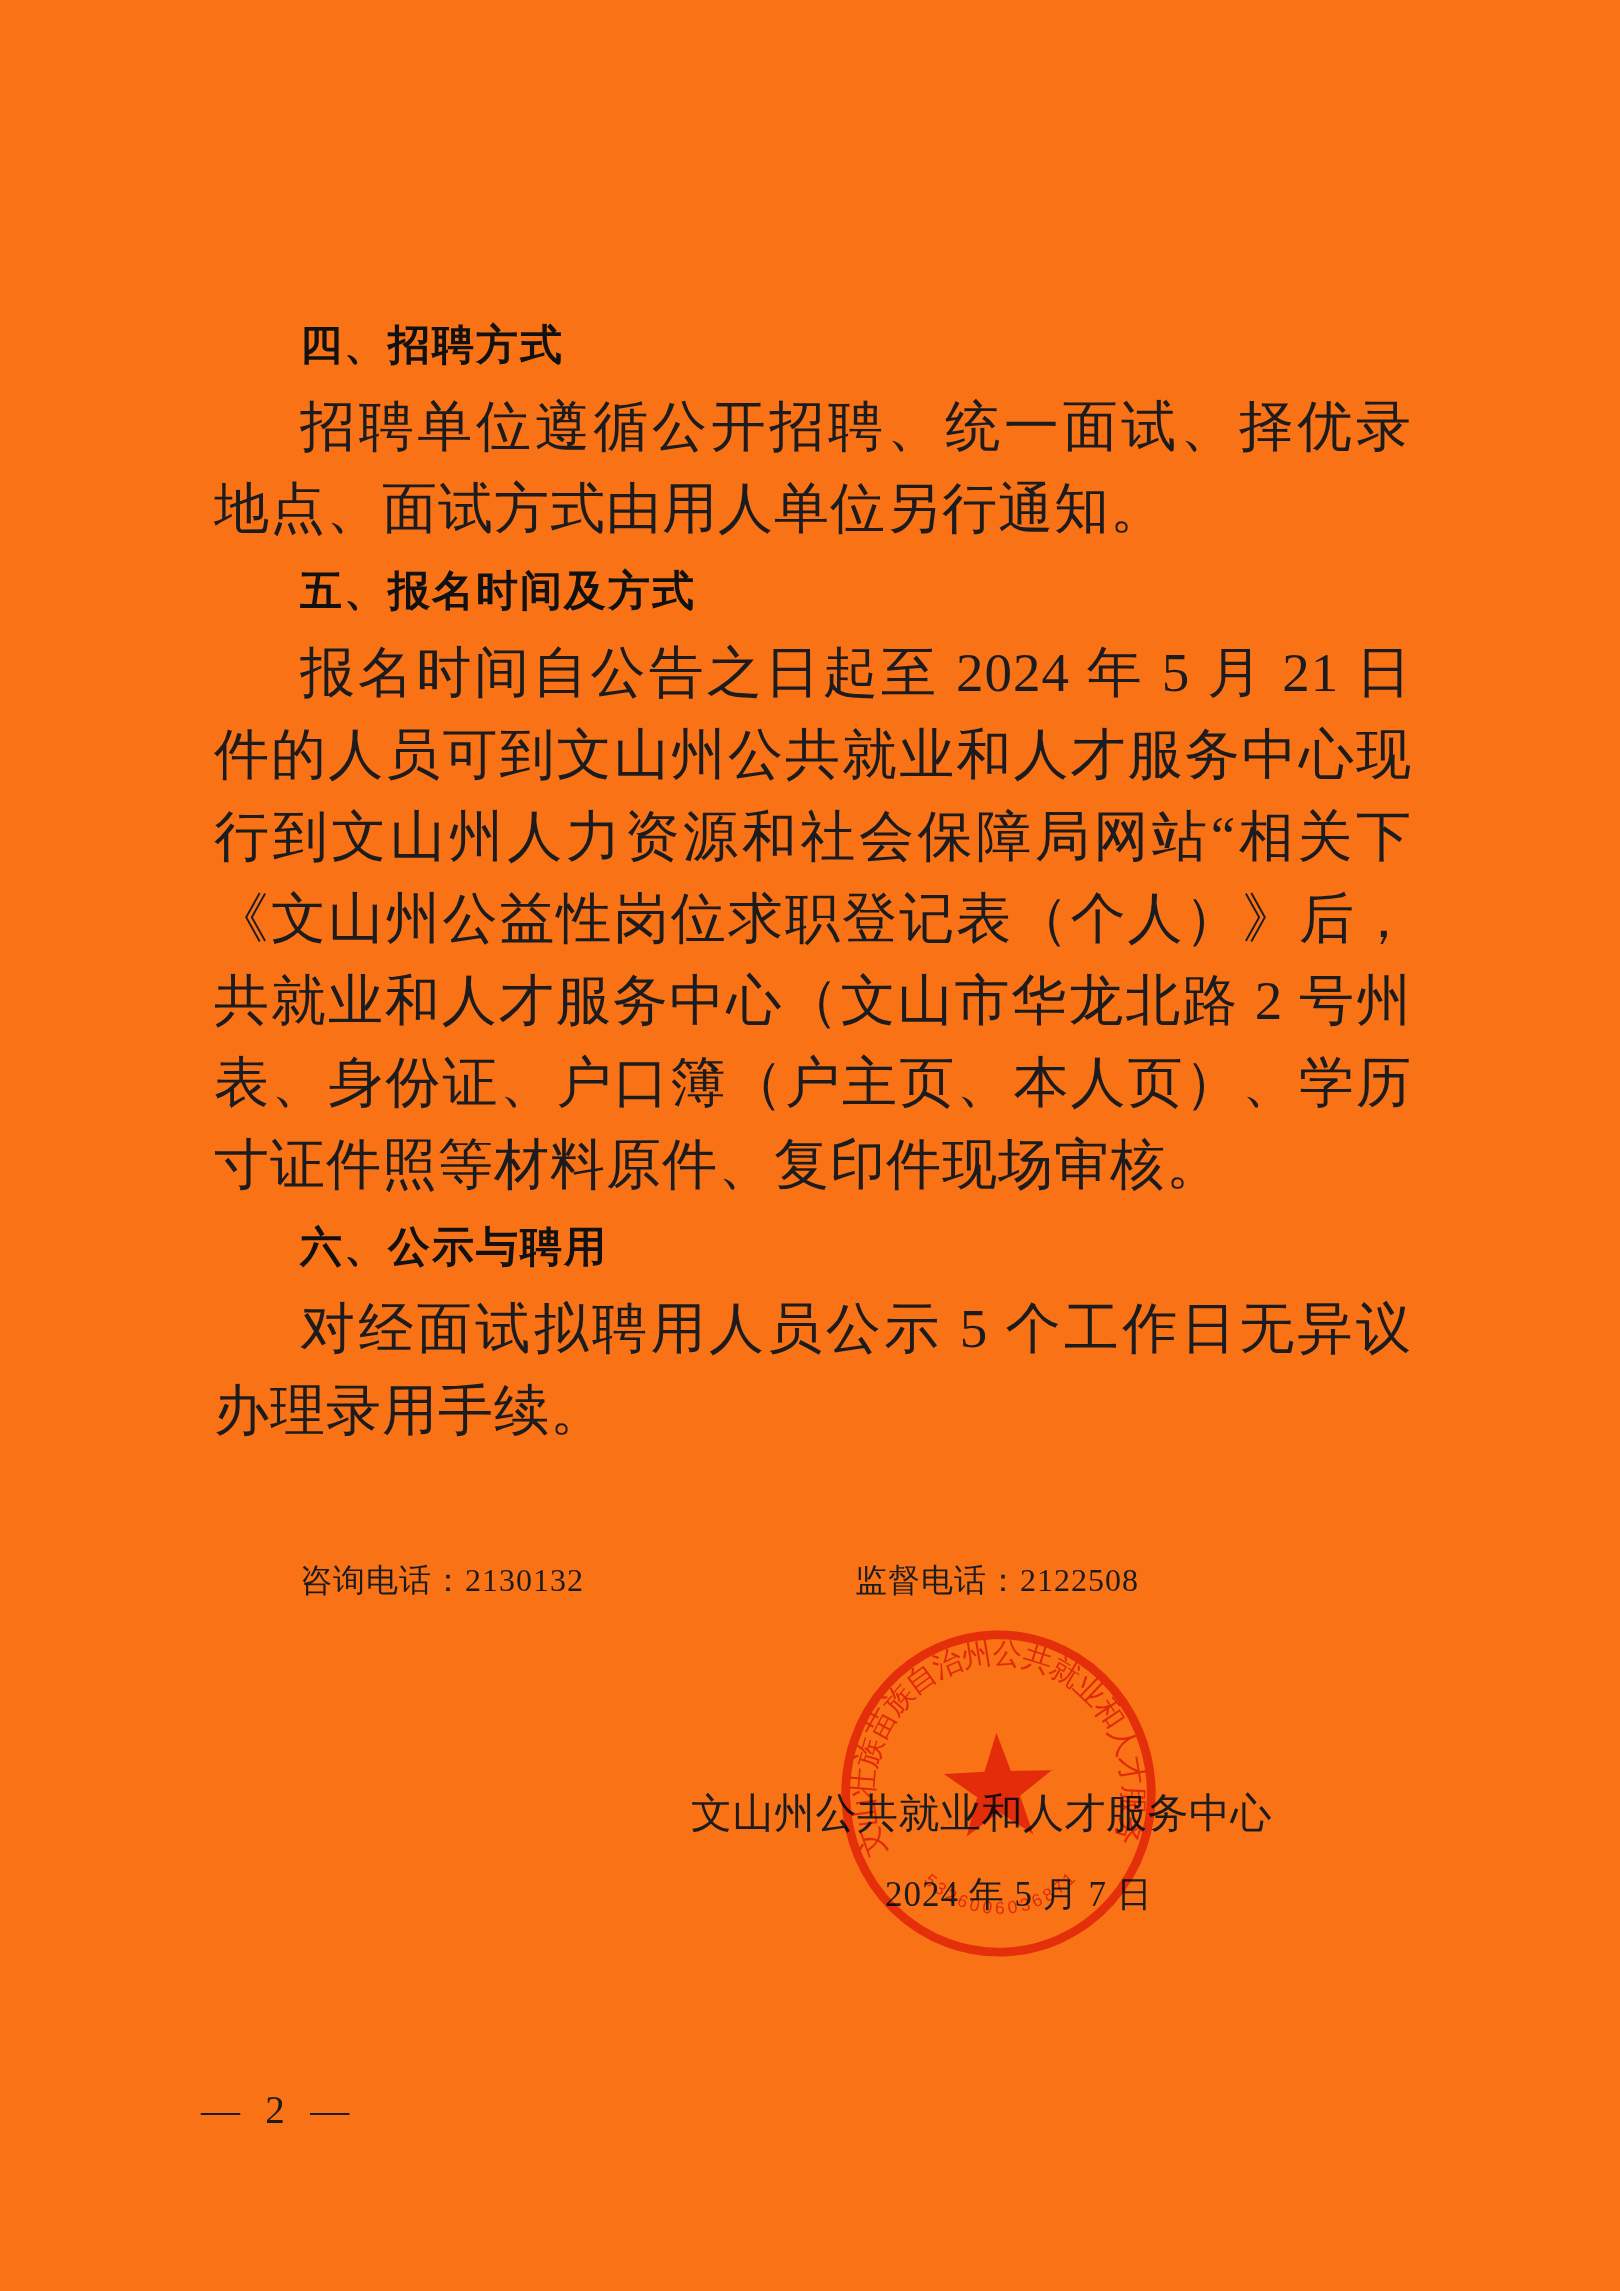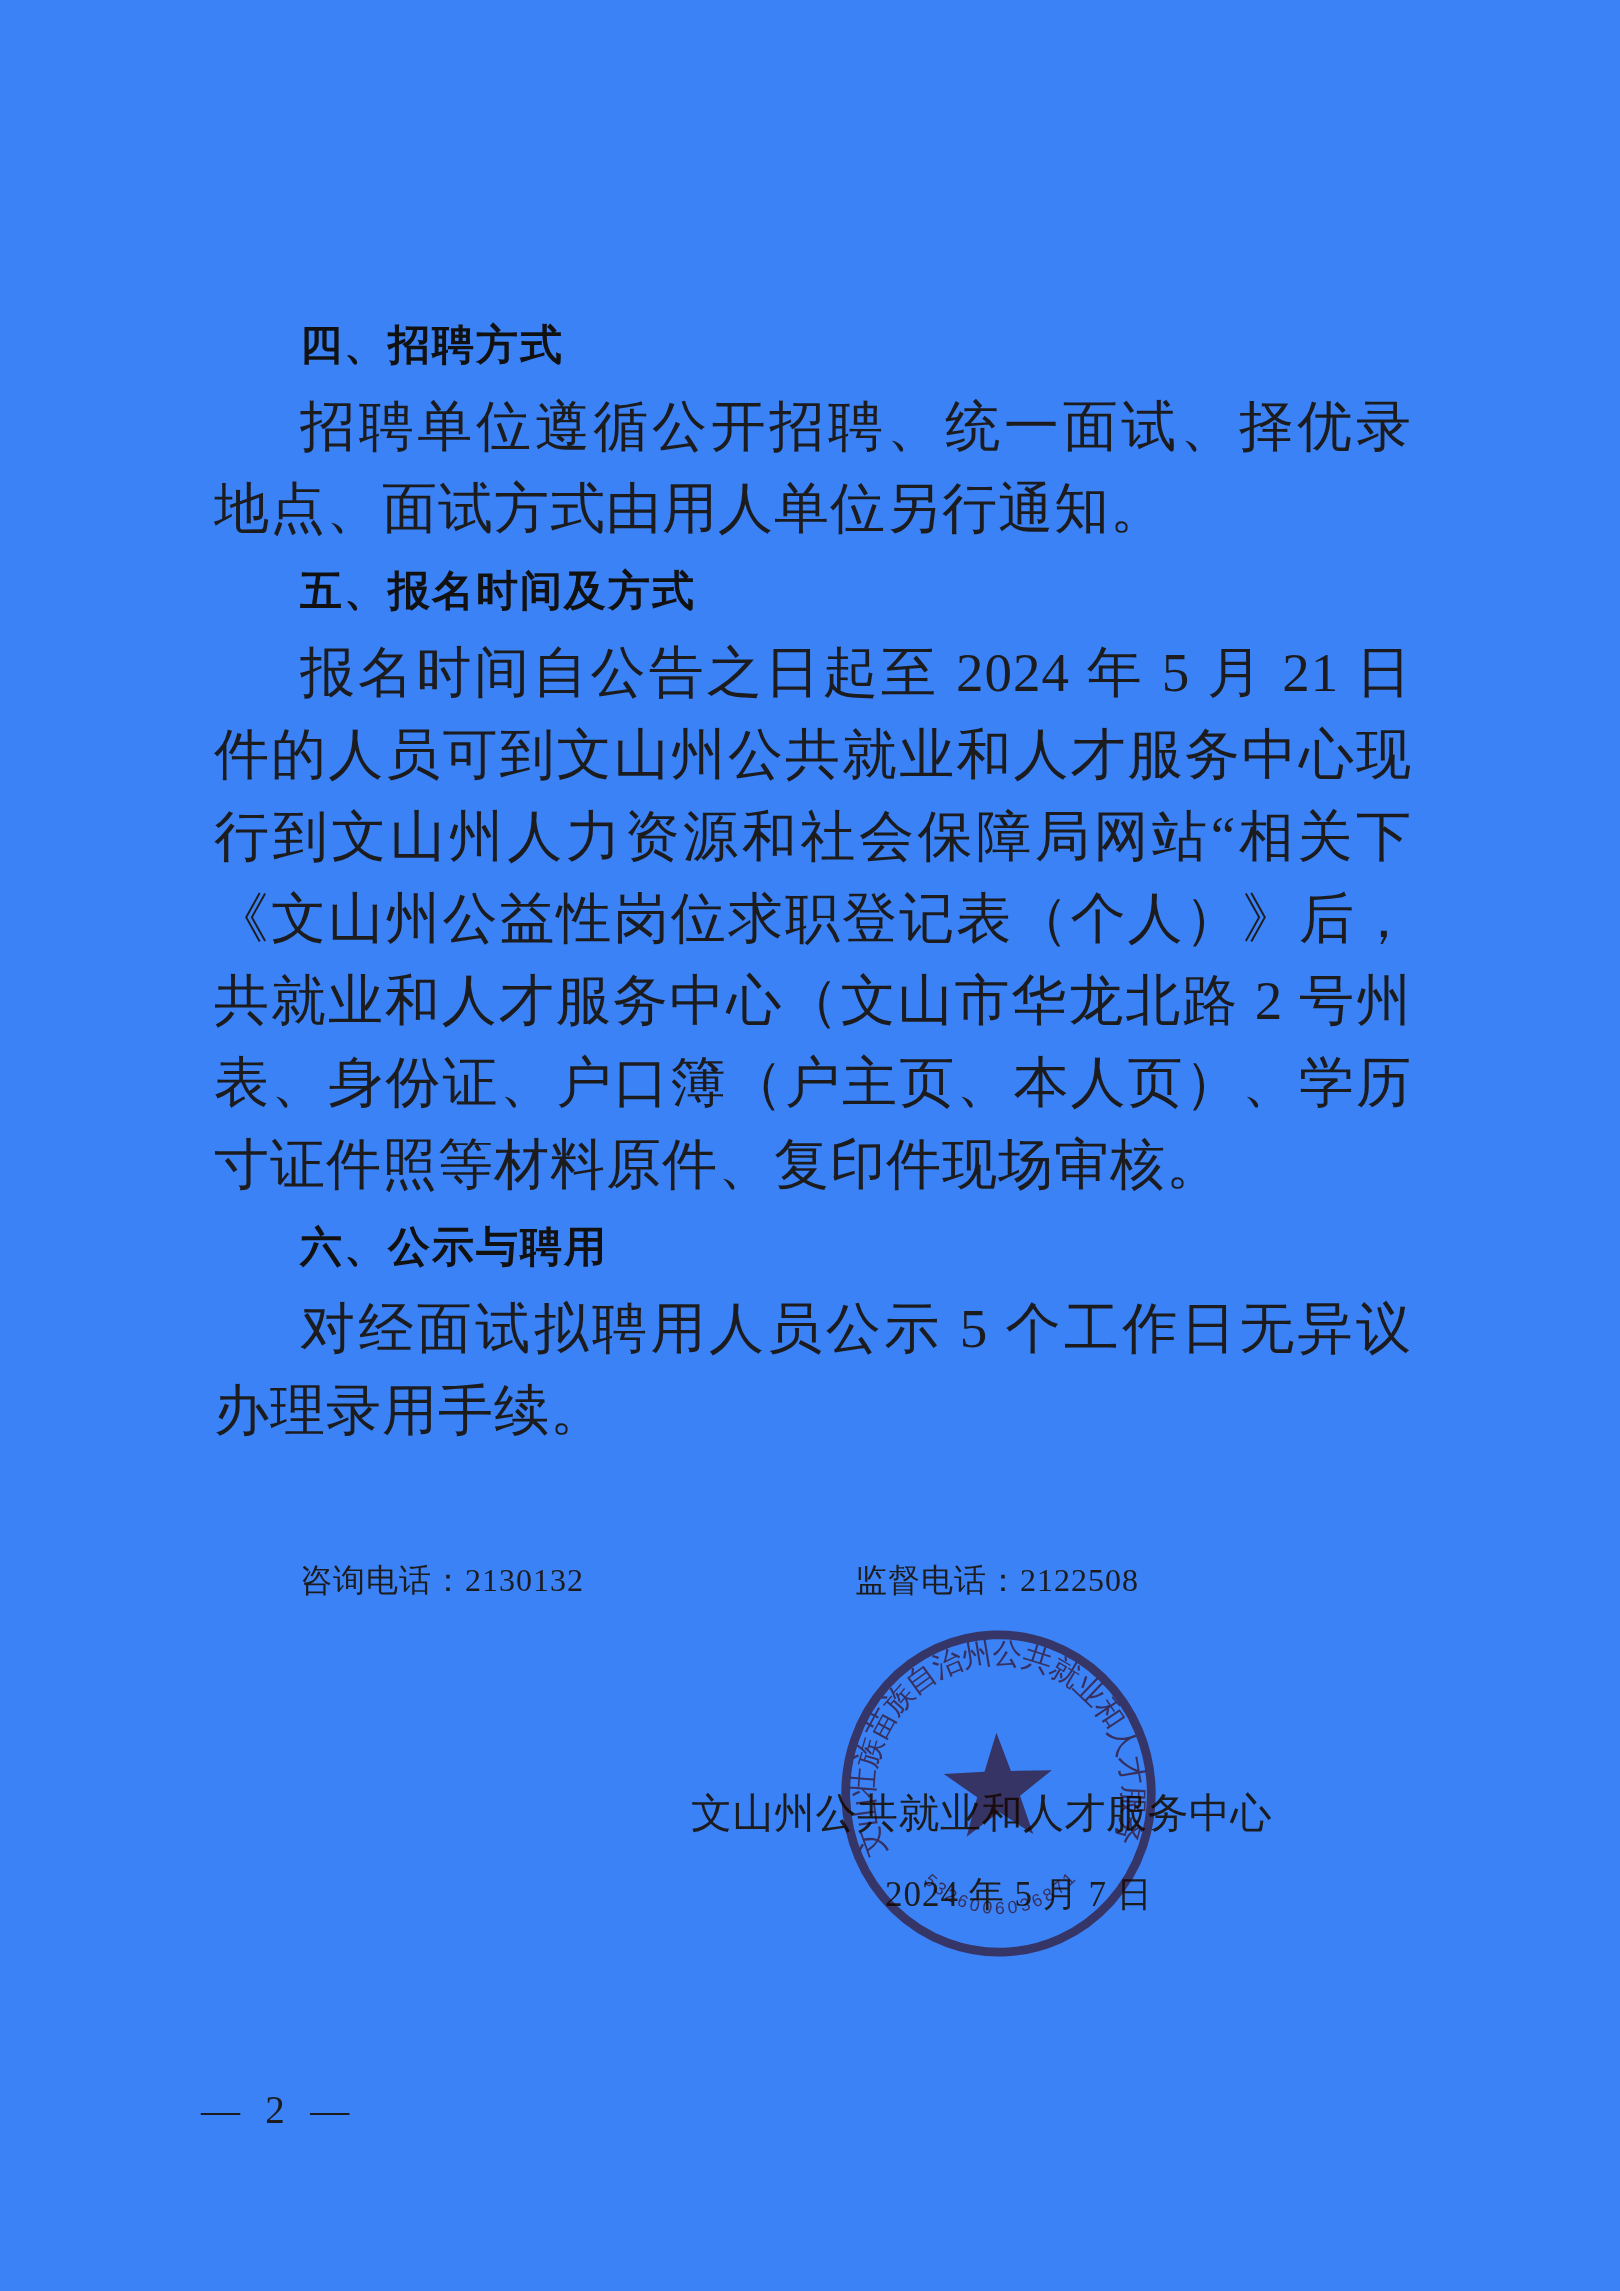--- a/index.html
+++ b/index.html
@@ -4,21 +4,21 @@
 <style>
   html, body {
     margin: 0;
     padding: 0;
     background: #ffffff;
   }
   .page {
     position: relative;
     width: 1620px;
     height: 2292px;
-    background: #3b82f6;
+    background: #f97316;
     overflow: hidden;
     font-family: "Liberation Serif", serif;
   }
   .text-column {
     position: absolute;
     left: 214px;
     top: 304px;
     width: 1198px;
   }
   .line {

